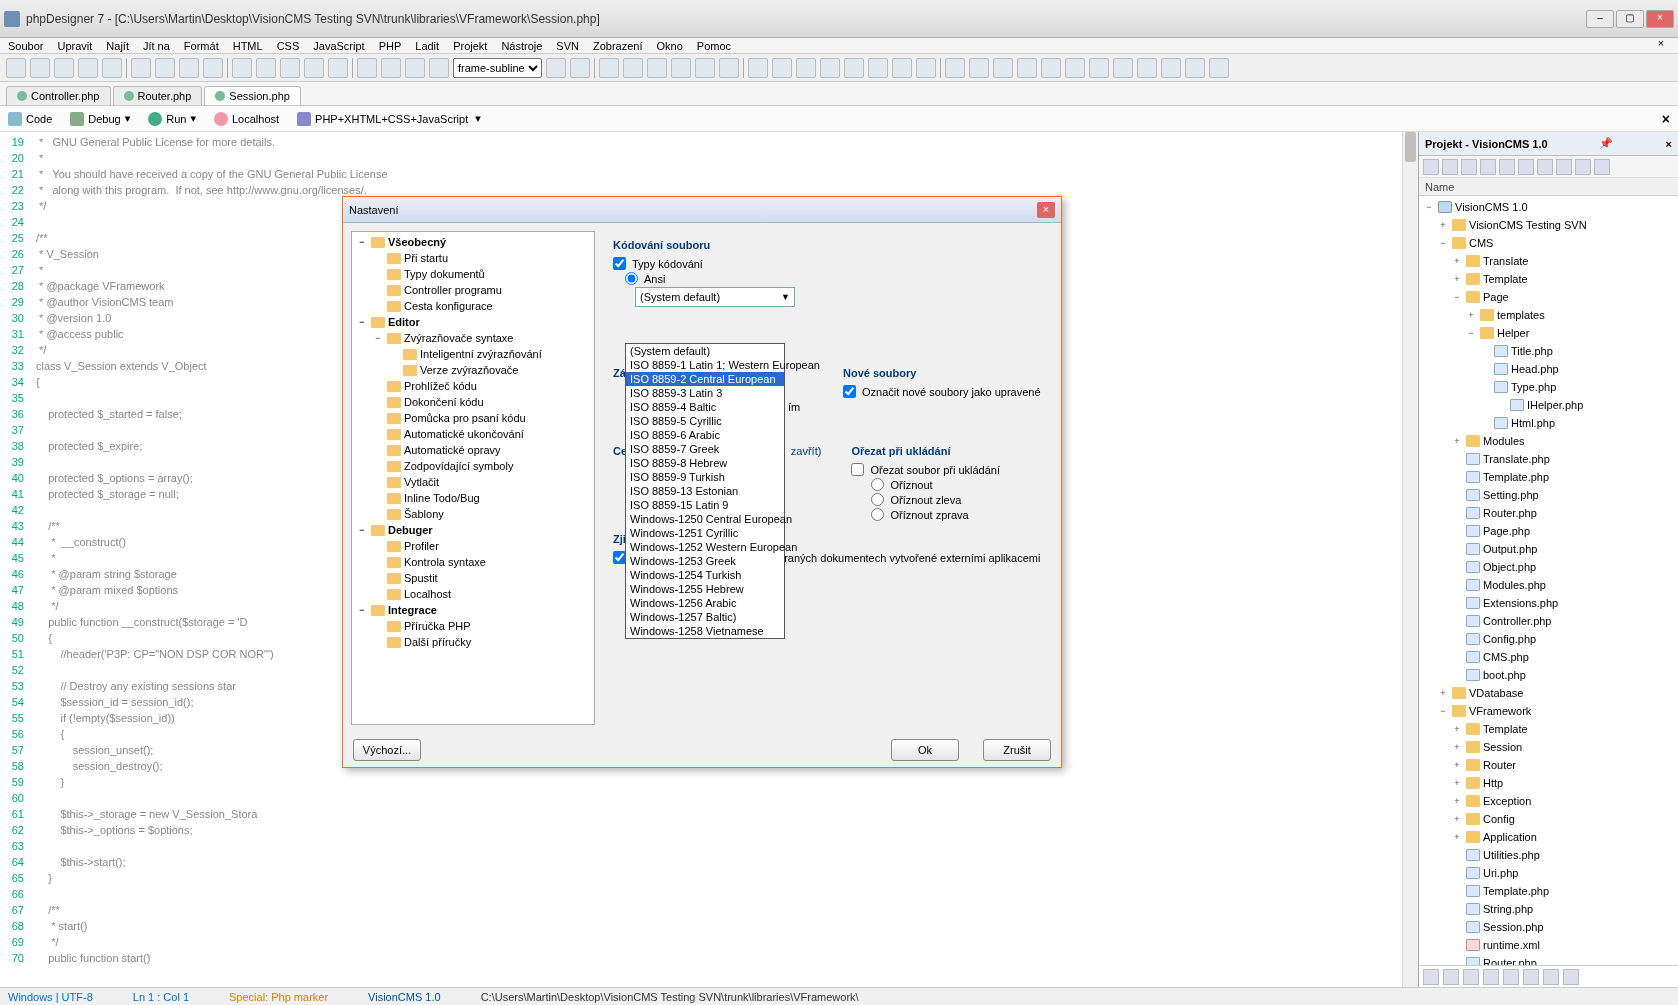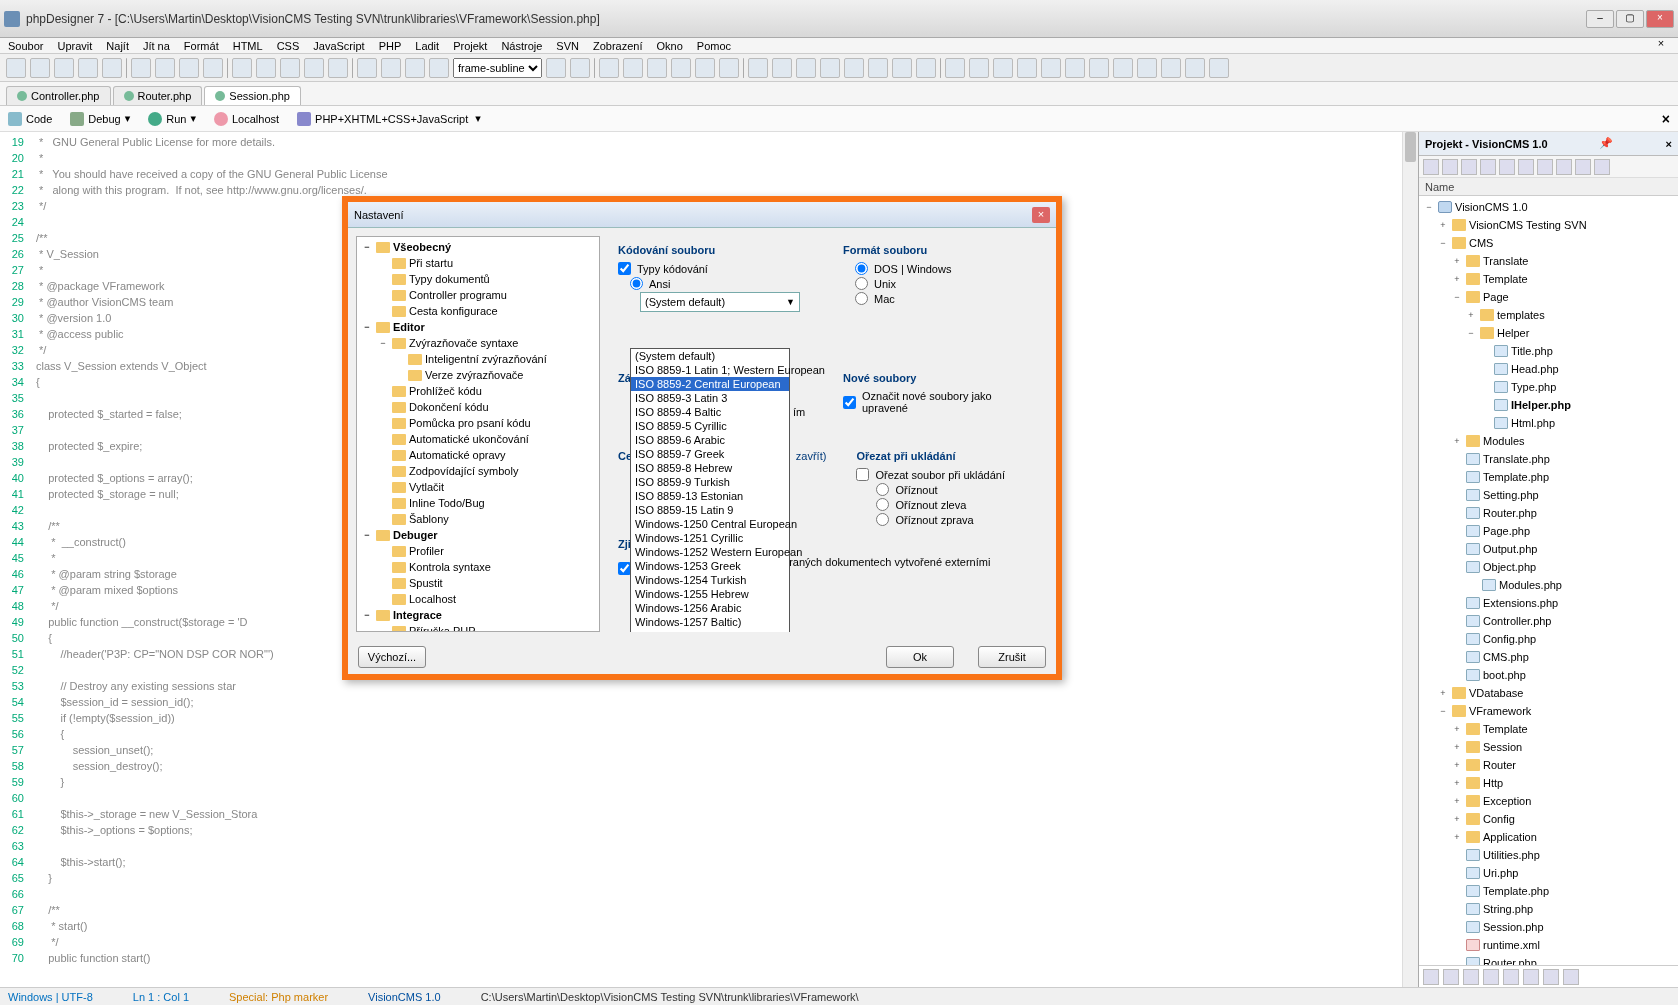--- a/index.html
+++ b/index.html
@@ -49,21 +49,21 @@
 .tnode .fico.php{background:#d8e8f8;border:1px solid #8ab;}
 .tnode .fico.xml{background:#f8d8d8;border:1px solid #c88;}
 .tnode .fico.proj{background:#c0d8f0;border:1px solid #79b;border-radius:2px;}
 .statusbar{height:18px;background:#f0f0f0;border-top:1px solid #ccc;display:flex;align-items:center;padding:0 8px;gap:40px;font-size:11px;}
 .sb1{color:#0070c0;}
 .sb2{color:#d08000;}
 .sb3{color:#0050a0;font-weight:normal;}
 .sb4{color:#333;}
 
 
-.dialog{position:absolute;left:342px;top:196px;width:720px;height:484px;background:#f0f0f0;border:6px solid #f97316;box-shadow:3px 3px 8px rgba(0,0,0,.3);}
+.dialog{position:absolute;left:342px;top:196px;width:720px;height:572px;background:#f0f0f0;border:1px solid #f97316;box-shadow:3px 3px 8px rgba(0,0,0,.3);}
 .dialog .dlghead{height:26px;background:linear-gradient(#eaf0f8,#d0ddee);display:flex;align-items:center;padding:0 6px;border-bottom:1px solid #9bb;}
 .dialog .dlghead .dx{margin-left:auto;width:18px;height:16px;background:#d66;color:#fff;text-align:center;line-height:14px;border-radius:2px;cursor:pointer;}
 .dialog .dlgbody{display:flex;height:calc(100% - 26px - 34px);padding:8px;gap:8px;}
 .treepnl{width:244px;background:#fff;border:1px solid #aaa;overflow:auto;padding:2px;}
 .dnode{display:flex;align-items:center;height:16px;white-space:nowrap;cursor:pointer;}
 .dnode .tw{width:12px;text-align:center;font-size:9px;color:#333;}
 .dnode .dico{width:14px;height:11px;background:#f4c96a;margin:0 3px;border-radius:1px;}
 .dnode.bold{font-weight:bold;}
 .optpane{flex:1;padding:4px 10px;overflow:hidden;position:relative;}
 .sect{font-weight:bold;color:#003a7a;margin:4px 0 6px;}
@@ -330,21 +330,21 @@
         <div class="tnode" style="padding-left: 60px;">
           <span class="tw"></span>
           <span class="fico php"></span>
           <span>Head.php</span>
         </div>
         <div class="tnode" style="padding-left: 60px;">
           <span class="tw"></span>
           <span class="fico php"></span>
           <span>Type.php</span>
         </div>
-        <div class="tnode" style="padding-left: 60px; font-weight: bold;">
+        <div class="tnode" style="padding-left: 76px;">
           <span class="tw"></span>
           <span class="fico php"></span>
           <span>IHelper.php</span>
         </div>
         <div class="tnode" style="padding-left: 60px;">
           <span class="tw"></span>
           <span class="fico php"></span>
           <span>Html.php</span>
         </div>
         <div class="tnode" style="padding-left: 32px;">
@@ -380,21 +380,21 @@
         <div class="tnode" style="padding-left: 32px;">
           <span class="tw"></span>
           <span class="fico php"></span>
           <span>Output.php</span>
         </div>
         <div class="tnode" style="padding-left: 32px;">
           <span class="tw"></span>
           <span class="fico php"></span>
           <span>Object.php</span>
         </div>
-        <div class="tnode" style="padding-left: 48px;">
+        <div class="tnode" style="padding-left: 32px;">
           <span class="tw"></span>
           <span class="fico php"></span>
           <span>Modules.php</span>
         </div>
         <div class="tnode" style="padding-left: 32px;">
           <span class="tw"></span>
           <span class="fico php"></span>
           <span>Extensions.php</span>
         </div>
         <div class="tnode" style="padding-left: 32px;">
@@ -668,35 +668,20 @@
           <div class="row" style="margin-left:12px;">
               <input type="radio" checked="" style="">
               <span>Ansi</span>
             </div>
           <div class="row" style="margin-left:22px;">
             <div class="combo">
                 <span>(System default)</span>
                 <span class="arr">▼</span>
               </div>
           </div>
-        </div>
-        <div class="col">
-          <div class="sect">Formát souboru</div>
-          <div class="row" style="margin-left:12px;">
-              <input type="radio" checked="" style="">
-              <span>DOS | Windows</span>
-            </div>
-          <div class="row" style="margin-left:12px;">
-              <input type="radio" style="">
-              <span>Unix</span>
-            </div>
-          <div class="row" style="margin-left:12px;">
-              <input type="radio" style="">
-              <span>Mac</span>
-            </div>
         </div>
       </div>
 
       <div style="height:54px;"></div>
 
       <div class="twocol">
         <div class="col">
           <div class="sect">Zálo</div>
           <div class="row" style="margin-left:12px;">
               <input type="radio" checked="" style="">

